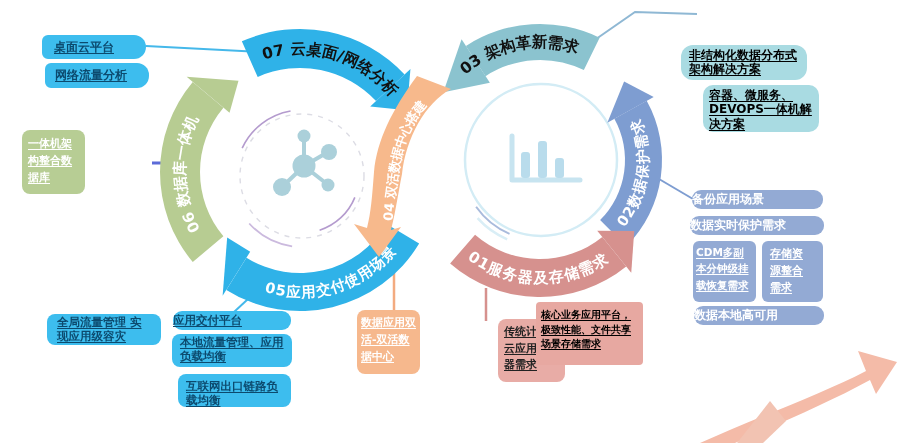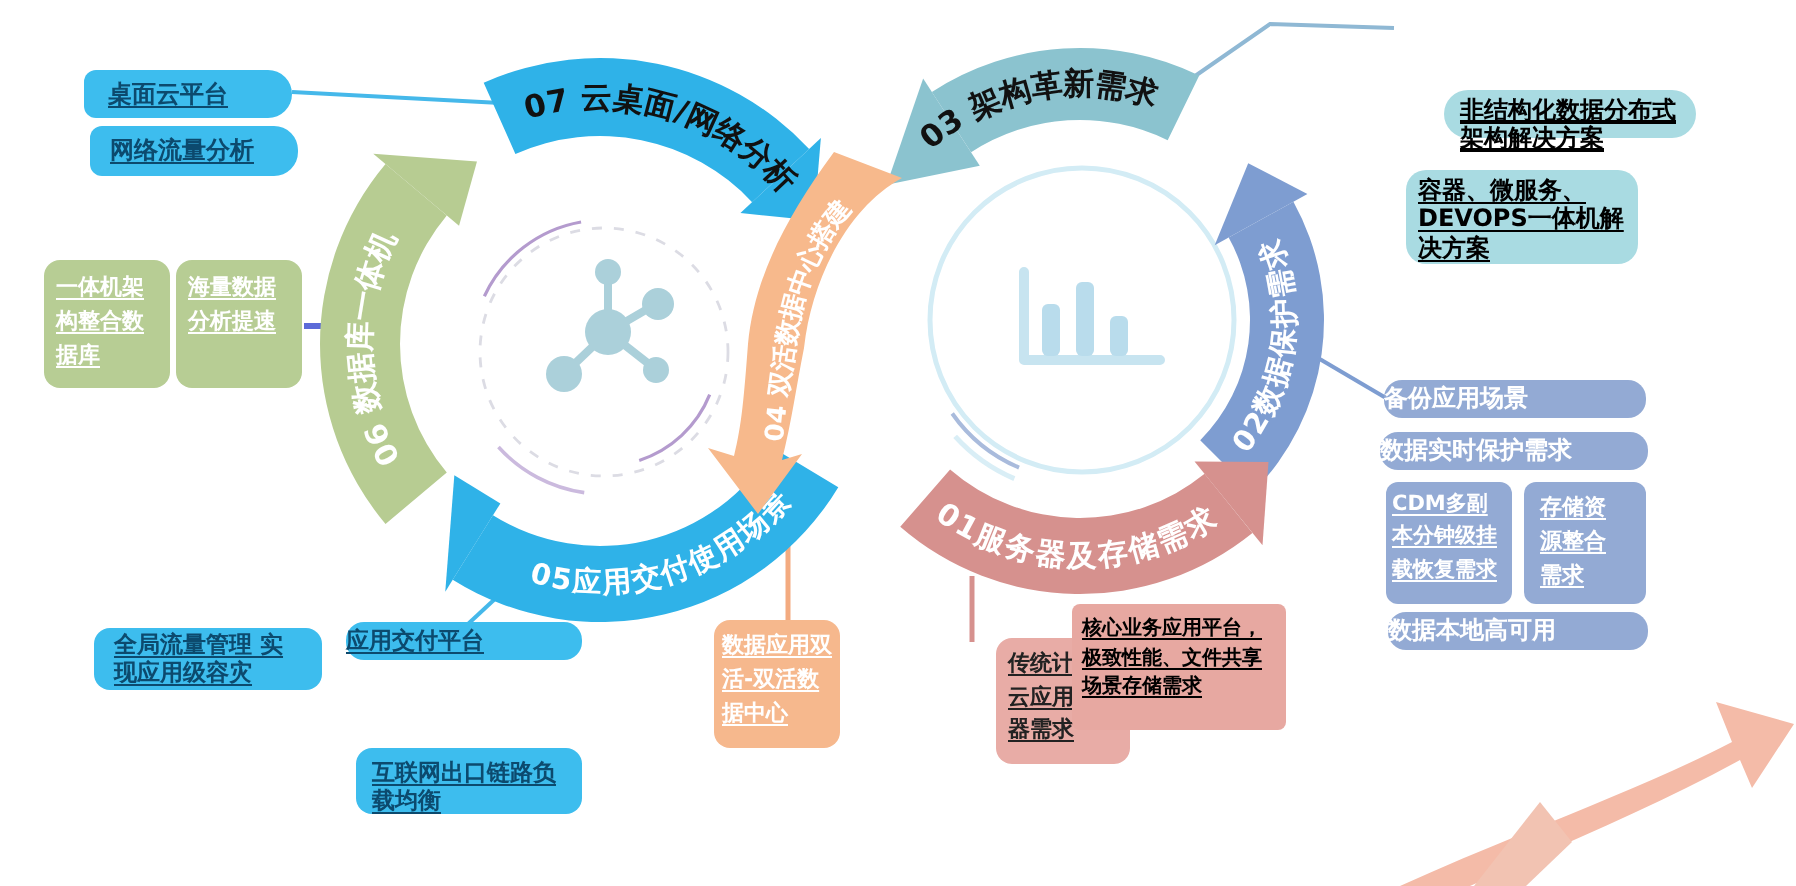--- a/index.html
+++ b/index.html
@@ -85,33 +85,33 @@
       <path id="ribbon04" fill="#f7b98c" d="M417 76 C392 110 377 140 374 172 C372 198 371 212 367 228 L354 224 L379 257 L401 227 L391 230 C396 210 398 194 402 174 C406 138 425 103 451 89 Z"></path>
       <text id="txt04" font-size="13" font-weight="bold" fill="#fff" text-anchor="middle" dominant-baseline="central">
     <textPath href="#tp-a04" startOffset="50%" dominant-baseline="central">04 双活数据中心搭建</textPath>
   </text>
     </svg>
 
   <div class="box blue" style="left:42px;top:35px;width:104px;height:24px;padding:4px 0 0 12px;border-radius:6px 12px 12px 6px;font-size:12px;"><span class="u">桌面云平台</span></div>
   <div class="box blue" style="left:45px;top:63px;width:104px;height:25px;padding:4px 0 0 10px;border-radius:6px 12px 12px 6px;font-size:12px;"><span class="u">网络流量分析</span></div>
 
   <div class="box green" style="left:22px;top:130px;width:63px;height:64px;padding:5px 6px;border-radius:8px;font-size:11px;line-height:1.55;"><span class="u">一体机架构整合数据库</span></div>
-  <div class="box green" style="left:88px;top:130px;width:63px;height:64px;padding:5px 6px;border-radius:8px;font-size:11px;line-height:1.55;"><span class="u">海量数据分析提速</span></div>
 
   <div class="box blue" style="left:47px;top:314px;width:114px;height:31px;padding:2px 10px;border-radius:8px;font-size:11.5px;line-height:1.2;"><span class="u">全局流量管理 实现应用级容灾</span></div>
   <div class="box blue pill" style="left:173px;top:311px;width:118px;height:19px;border-radius:9px;font-size:11.5px;">
       <span class="u">应用交付平台</span>
     </div>
+  <div class="box blue" style="left:172px;top:334px;width:120px;height:33px;padding:2px 8px;border-radius:8px;font-size:11.5px;line-height:1.2;"><span class="u">本地流量管理、应用负载均衡</span></div>
   <div class="box blue" style="left:178px;top:374px;width:113px;height:33px;padding:6px 8px;border-radius:8px;font-size:11.5px;line-height:1.2;"><span class="u">互联网出口链路负载均衡</span></div>
 
   <div class="box orange anybreak" style="left:357px;top:310px;width:63px;height:64px;padding:4px;border-radius:8px;font-size:11px;line-height:1.55;"><span class="u">数据应用双活-双活数据中心</span></div>
   <div class="box salmonA" style="left:452px;top:319px;width:67px;height:63px;padding:5px 6px;border-radius:8px;font-size:11px;line-height:1.5;"><span class="u">传统计算和云应用服务器需求</span></div>
   <div class="box salmonB anybreak" style="left:536px;top:302px;width:107px;height:63px;padding:6px 5px;border-radius:4px;font-size:10px;line-height:1.45;"><span class="u">核心业务应用平台，极致性能、文件共享场景存储需求</span></div>
 
-  <div class="box teal" style="left:722px;top:45px;width:126px;height:24px;padding:3px 8px;border-radius:12px;font-size:12px;line-height:1.2;text-decoration:underline;"><span class="u">非结构化数据分布式架构解决方案</span></div>
+  <div class="box teal" style="left:681px;top:45px;width:126px;height:35px;padding:3px 8px;border-radius:12px;font-size:12px;line-height:1.2;"><span class="u">非结构化数据分布式架构解决方案</span></div>
   <div class="box teal" style="left:703px;top:85px;width:116px;height:47px;padding:3px 6px;border-radius:10px;font-size:12px;line-height:1.2;"><span class="u">容器、微服务、DEVOPS一体机解决方案</span></div>
 
   <div class="box slate pill" style="left:692px;top:190px;width:131px;height:19px;border-radius:9px;font-size:12px;">
       <span>备份应用场景</span>
     </div>
   <div class="box slate pill" style="left:690px;top:216px;width:134px;height:19px;border-radius:9px;font-size:12px;">
       <span>数据实时保护需求</span>
     </div>
   <div class="box slate anybreak" style="left:693px;top:241px;width:63px;height:61px;padding:3px 3px;border-radius:6px;font-size:10.5px;line-height:1.55;"><span class="u">CDM多副本分钟级挂载恢复需求</span></div>
   <div class="box slate" style="left:762px;top:241px;width:61px;height:61px;padding:4px 14px 4px 8px;border-radius:6px;font-size:11px;line-height:1.55;"><span class="u">存储资源整合需求</span></div>

